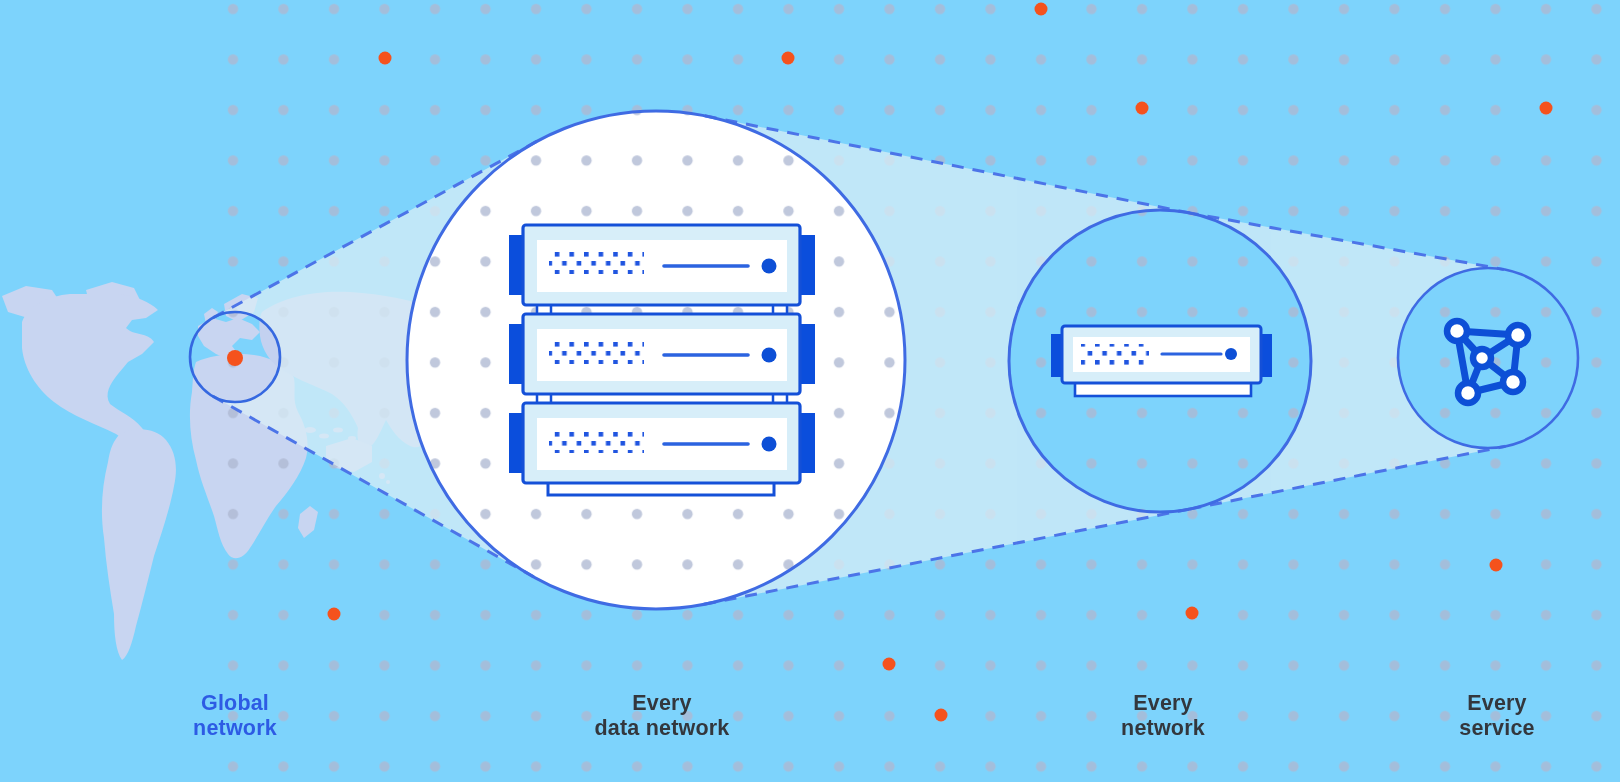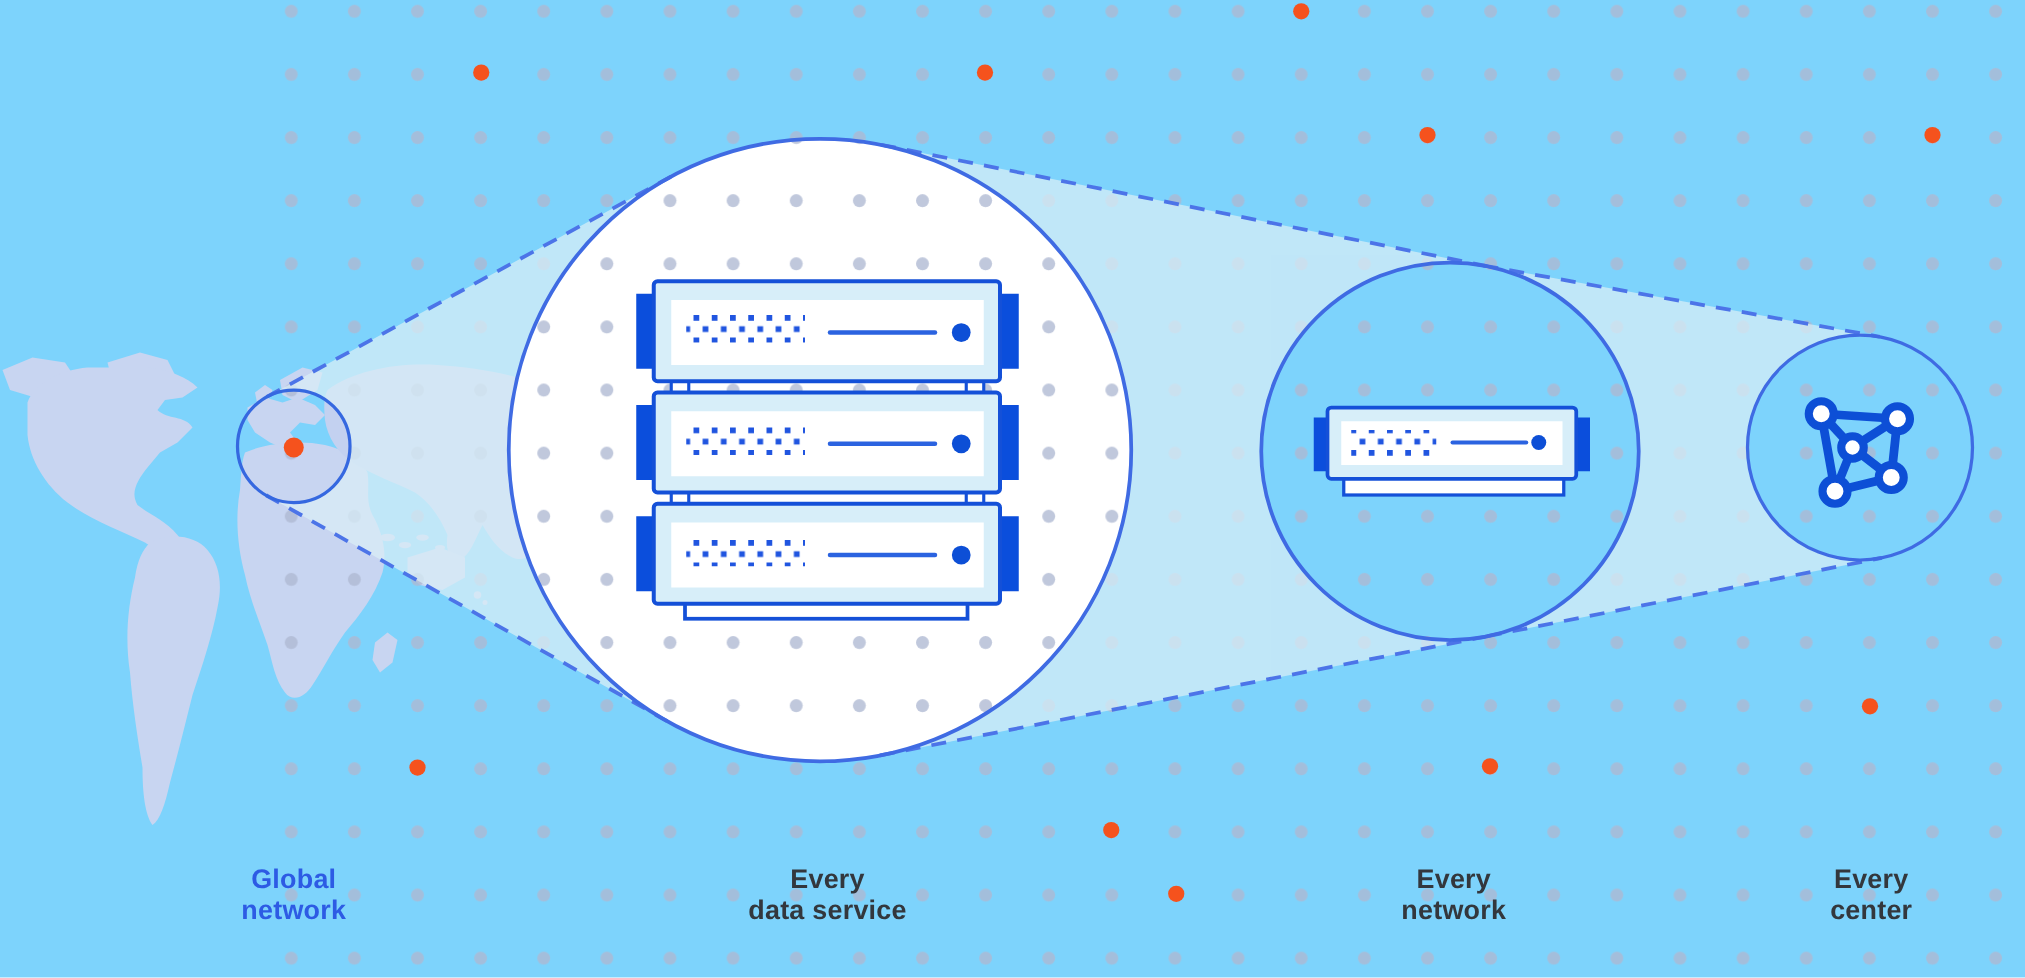--- a/index.html
+++ b/index.html
@@ -169,23 +169,23 @@
       </g>
     </g>
   </svg>
 
   <div class="label blue" style="left:235px; top:691px;">
     <span>Global</span><br>
     <span>network</span>
   </div>
   <div class="label" style="left:662px; top:691px;">
     <span>Every</span><br>
-    <span>data service</span>
+    <span>data network</span>
   </div>
   <div class="label" style="left:1163px; top:691px;">
     <span>Every</span><br>
     <span>network</span>
   </div>
   <div class="label" style="left:1497px; top:691px;">
     <span>Every</span><br>
-    <span>center</span>
+    <span>service</span>
   </div>
 </div>
 
 </body></html>

